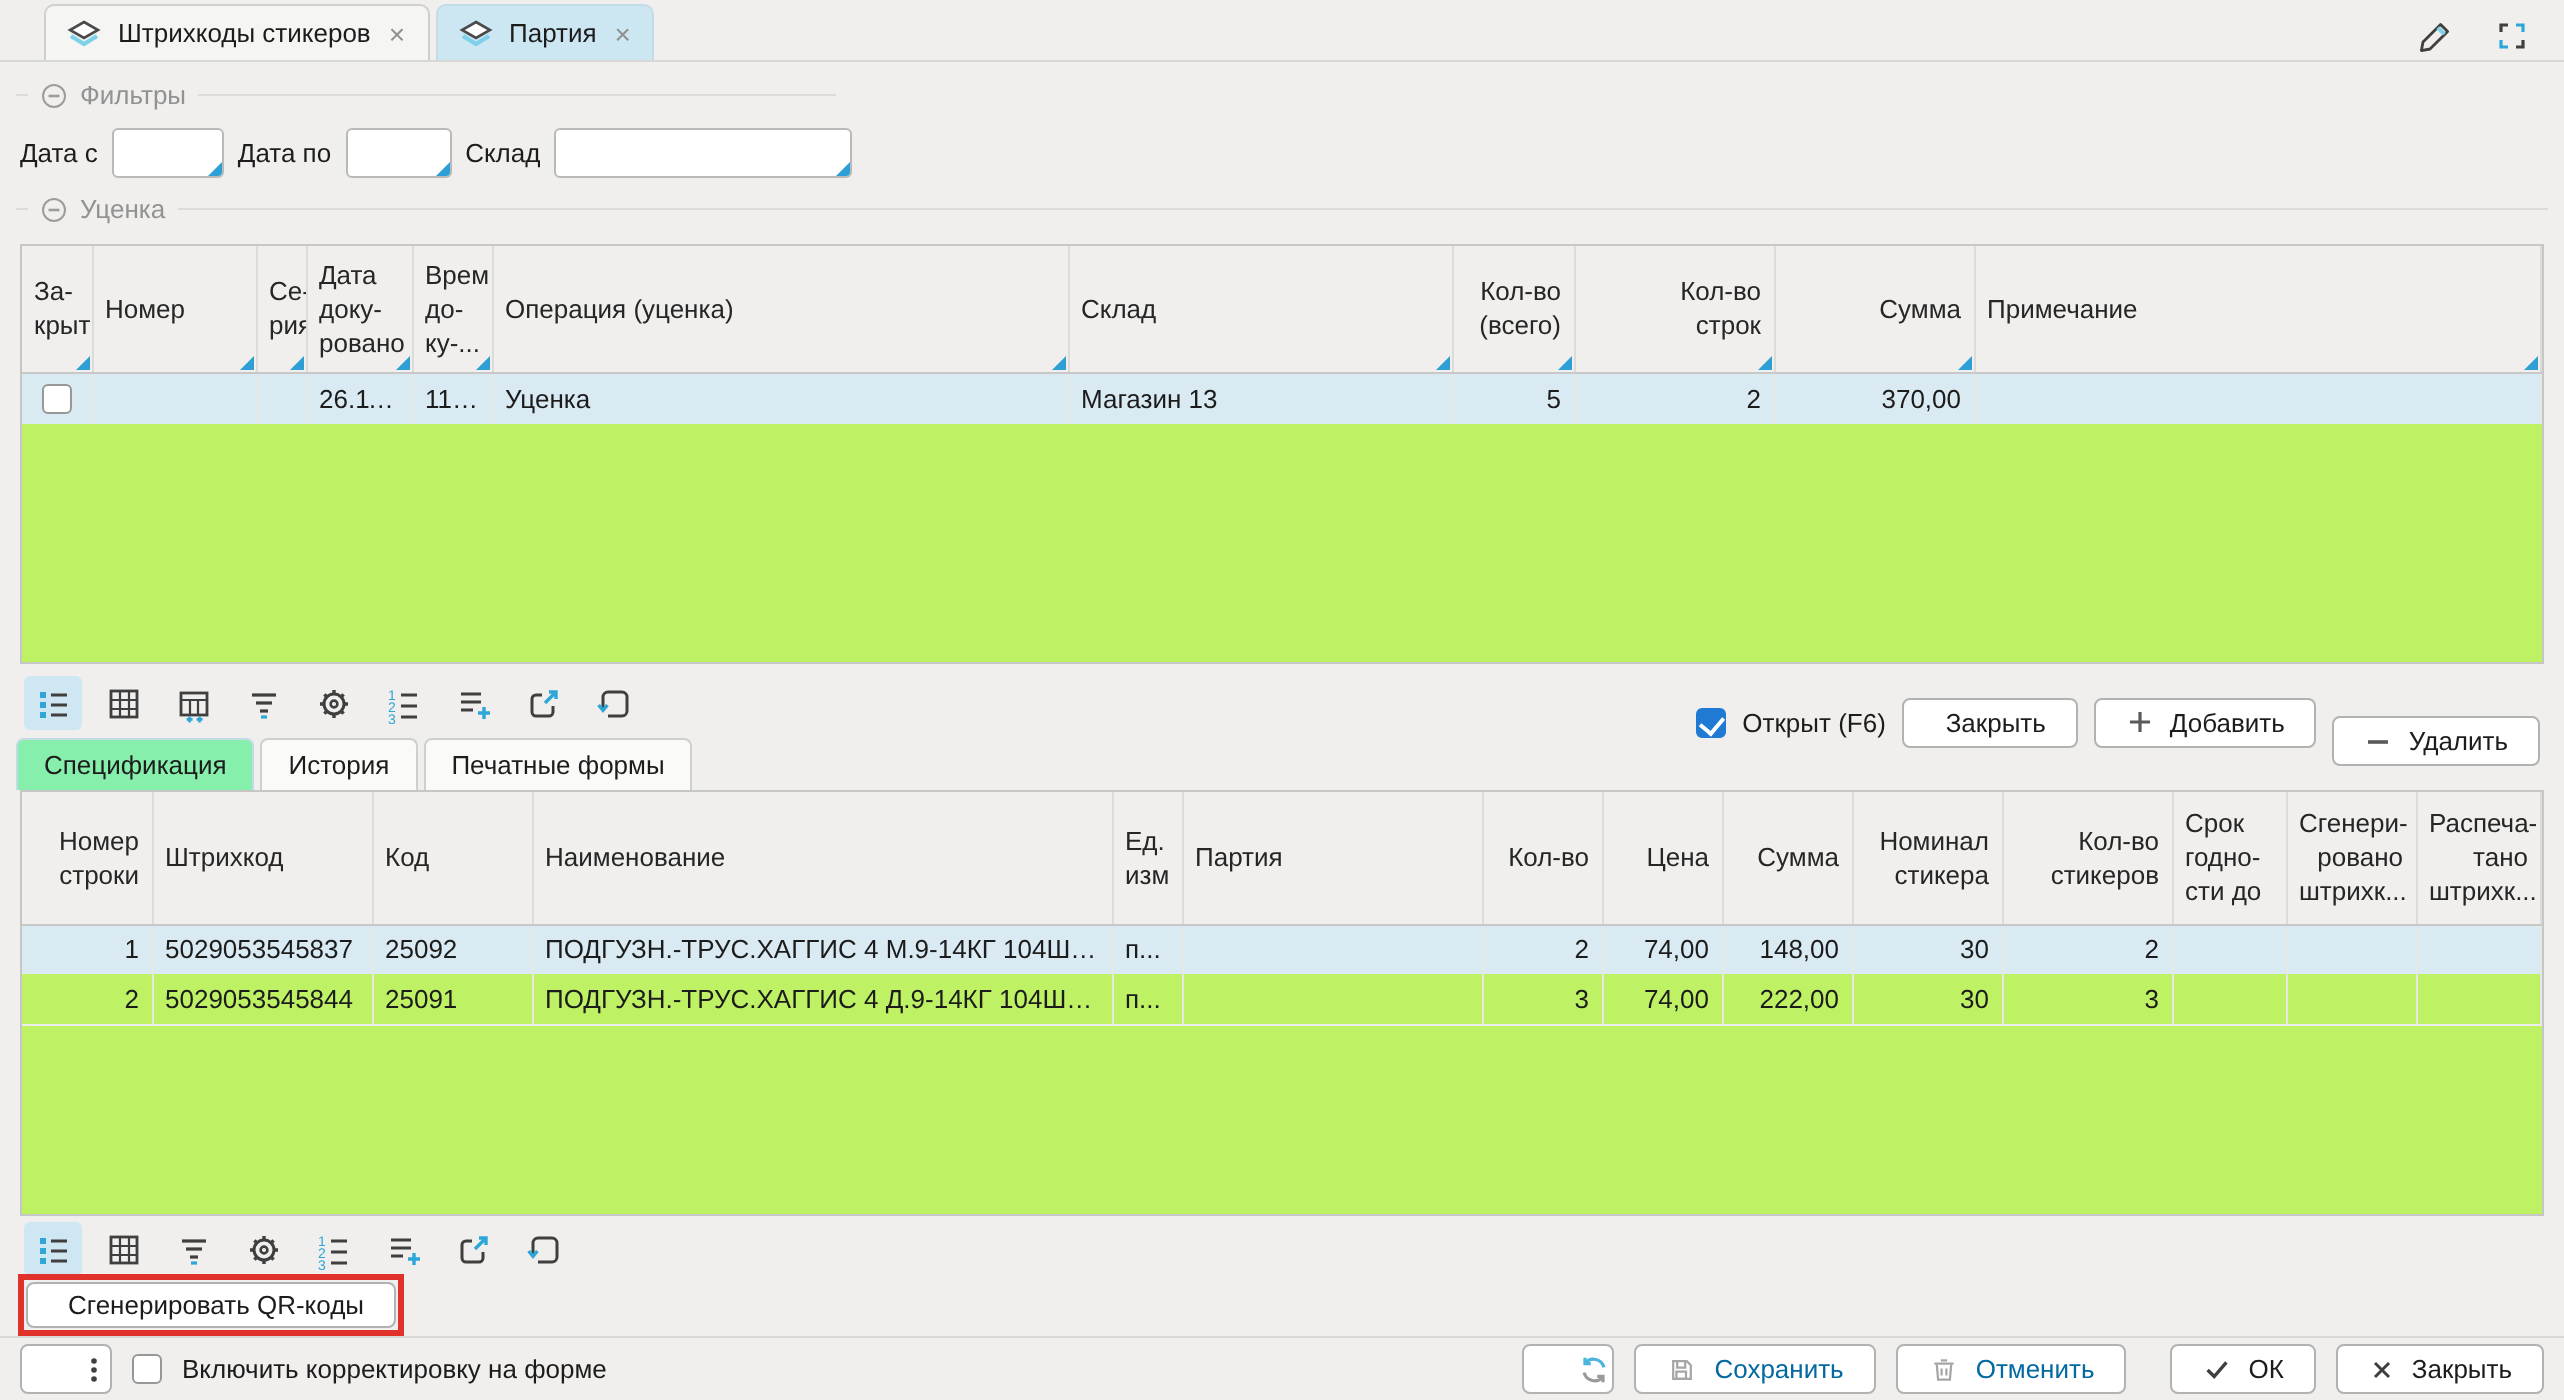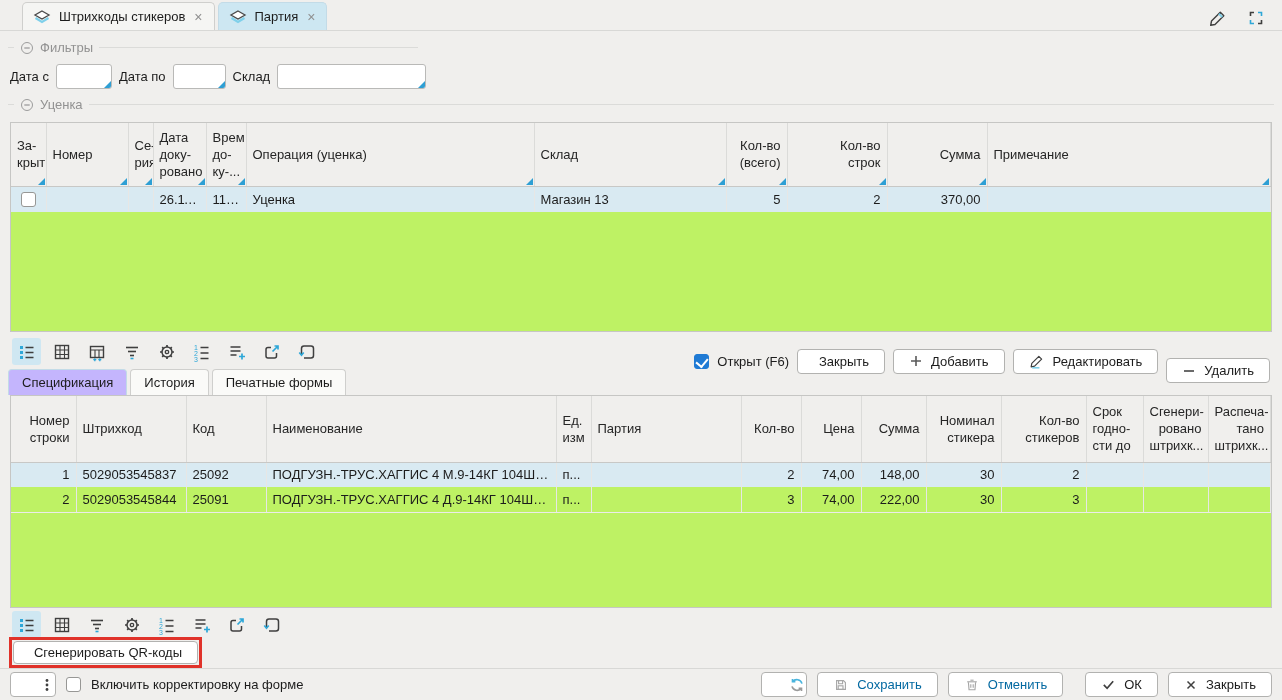--- a/index.html
+++ b/index.html
@@ -68,21 +68,21 @@
     background:#fff; border:1px solid #b2b2b0; border-radius:4px; height:25px;
     padding:0 15px; font:inherit; color:#1c1c1c; cursor:default; }
   .btn.disabled { color:#0369a1; }
   .action-cluster { position:absolute; display:flex; align-items:center; gap:8px; }
 
   
   .dtabs { position:absolute; display:flex; align-items:flex-end; }
   .dtab { height:26px; padding:0 13px; display:flex; align-items:center;
     border:1px solid #cfcfcd; border-bottom:none; border-radius:4px 4px 0 0;
     background:#fafaf8; margin-right:3px; }
-  .dtab.active { background:#c4b5fd; border-color:#c3dbe7; }
+  .dtab.active { background:#86efac; border-color:#c3dbe7; }
 
   
   .qr-box { position:absolute; left:9px; top:637px; border:3px solid #e0322a; padding:1px; background:transparent; }
   .qr-box .btn { height:23px; min-width:185px; }
 
   
   .bottombar { position:absolute; left:0; top:668px; width:100%; height:32px;
     background:#f0efed; border-top:1px solid #d8d8d6;
     display:flex; align-items:center; padding:0 10px; gap:10px; }
   .bottombar .spacer { flex:1; }
@@ -285,29 +285,20 @@
   <button class="btn" style="min-width:88px;">
       <span>Закрыть</span>
     </button>
   <button class="btn" style="min-width:110px;">
     <span>
         <svg width="14" height="14" viewBox="0 0 14 14">
           <path d="M7 2v10M2 7h10" stroke="#5a5a5a" stroke-width="1.6"></path>
         </svg>
       </span>
     <span>Добавить</span>
-  </button>
-  <button class="btn" style="min-width:138px;">
-    <span>
-        <svg width="16" height="16" viewBox="0 0 20 20">
-          <path d="M12.3 4.2l3.5 3.5L7 16.5l-4.3.8.8-4.3z" fill="none" stroke="#3f3f3f" stroke-width="1.5" stroke-linejoin="round"></path>
-          <path d="M4 18.5h9" stroke="#7fd0ea" stroke-width="2"></path>
-        </svg>
-      </span>
-    <span>Редактировать</span>
   </button>
   <button class="btn" style="min-width:98px;margin-top:19px;">
     <span>
         <svg width="14" height="14" viewBox="0 0 14 14">
           <path d="M2 7h10" stroke="#5a5a5a" stroke-width="1.8"></path>
         </svg>
       </span>
     <span>Удалить</span>
   </button>
 </div>

